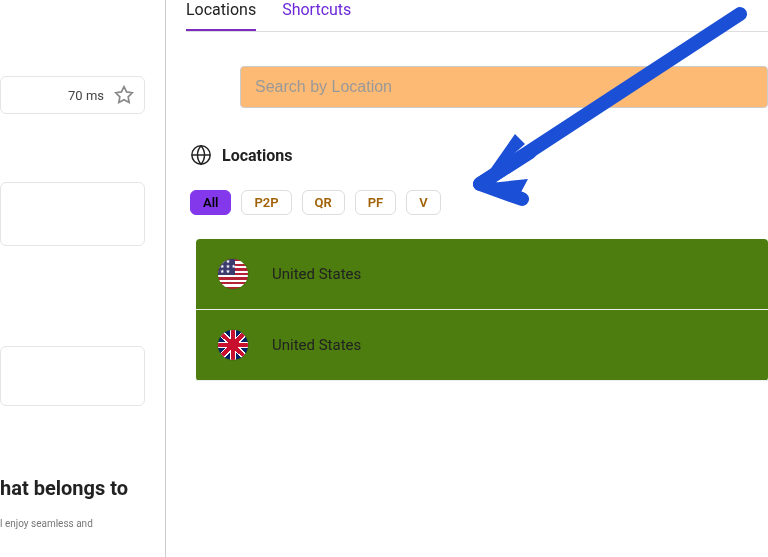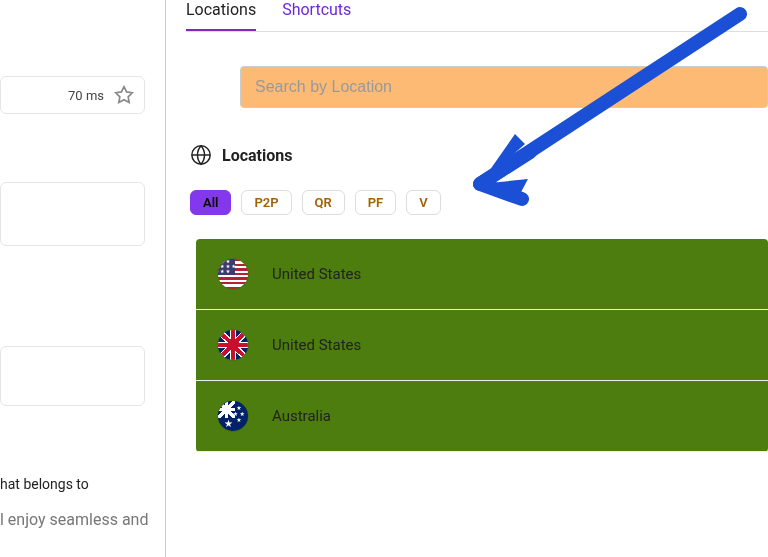--- a/index.html
+++ b/index.html
@@ -40,27 +40,27 @@
       margin-top: 68px;
     }
     .ghost-box2 {
       background: #fff;
       border: 1px solid #e5e5e5;
       border-radius: 6px;
       height: 60px;
       margin-top: 100px;
     }
     .heading-frag {
-      font-size: 14px;
-      font-weight: 400;
+      font-size: 20px;
+      font-weight: 700;
       margin-top: 70px;
       white-space: nowrap;
     }
     .para-frag {
-      font-size: 16px;
+      font-size: 10px;
       color: #777;
       margin-top: 18px;
       white-space: nowrap;
     }
     .divider {
       width: 1px;
       background: #ccc;
       margin: 0 20px 0 10px;
       height: 100%;
     }
@@ -301,26 +301,20 @@
 
     <div class="loc-list">
       <div class="loc-row">
         <div class="flag flag-us"></div>
         <span class="loc-label">United States</span>
       </div>
       <div class="loc-row">
         <div class="flag flag-uk"></div>
         <span class="loc-label">United States</span>
       </div>
-      <div class="loc-row">
-        <div class="flag flag-au">
-            <span class="stars">★<br>★ ★<br>★</span>
-          </div>
-        <span class="loc-label">Australia</span>
-      </div>
     </div>
   </div>
 </div>
 
 <svg class="arrow-overlay" width="340" height="220" viewBox="0 0 340 220">
   <defs>
     <marker id="ah" markerWidth="12" markerHeight="12" refX="4" refY="5" orient="auto">
       <path d="M0,0 L10,5 L0,10 L3,5 Z" fill="#1a4fd6"></path>
     </marker>
   </defs>

